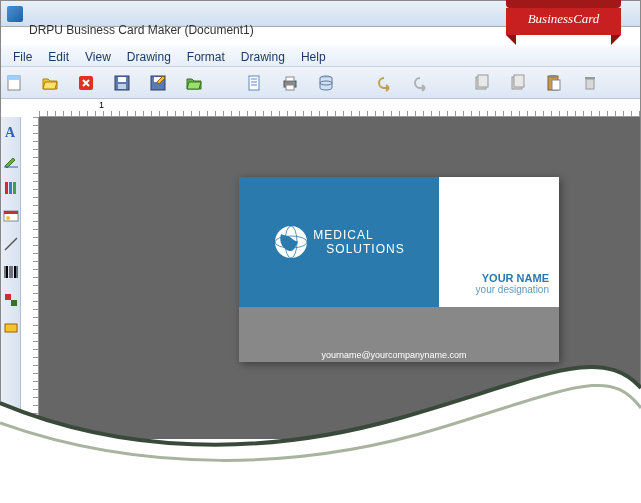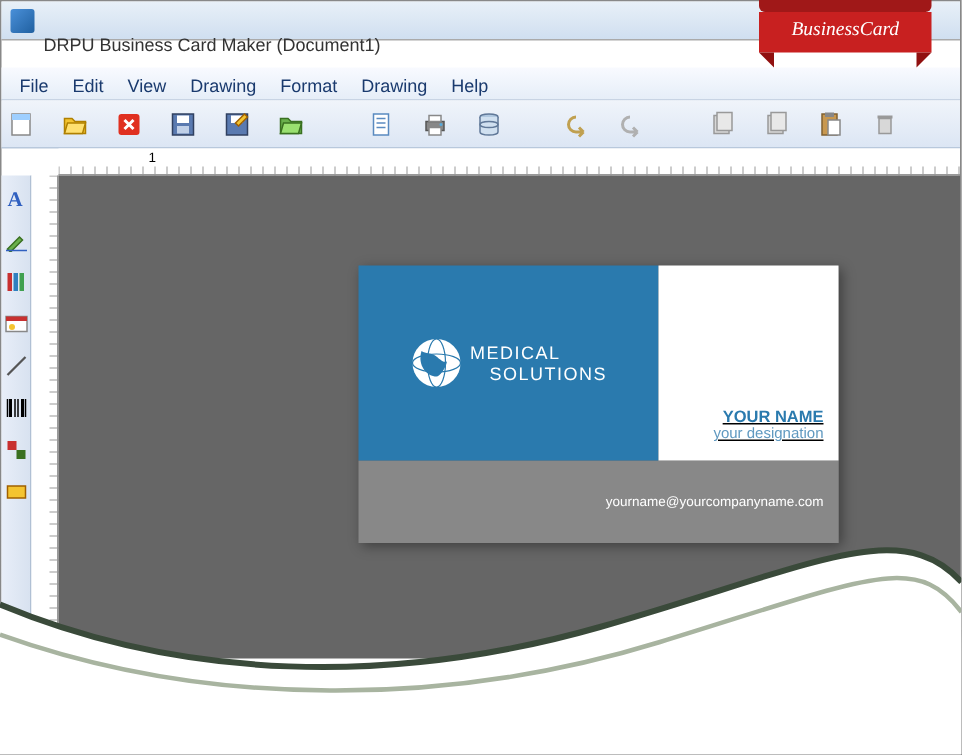--- a/index.html
+++ b/index.html
@@ -31,24 +31,24 @@
 .sp-btn svg { width: 16px; height: 16px; }
 
 .canvas-area { flex: 1; background: #666; position: relative; overflow: hidden; }
 
 .card { position: absolute; left: 200px; top: 60px; width: 320px; height: 185px; box-shadow: 2px 2px 8px rgba(0,0,0,0.4); }
 .card-top { height: 130px; display: flex; }
 .card-blue { width: 200px; background: #2a7aae; display: flex; align-items: center; justify-content: center; color: #fff; }
 .globe-wrap { display: flex; align-items: center; gap: 4px; }
 .globe { width: 36px; height: 36px; }
 .card-title { font-size: 12px; letter-spacing: 1px; line-height: 1.2; }
-.card-white { flex: 1; background: #fff; display: flex; flex-direction: column; justify-content: flex-end; align-items: flex-end; padding: 0 10px 12px 0; text-decoration: underline; }
+.card-white { flex: 1; background: #fff; display: flex; flex-direction: column; justify-content: flex-end; align-items: flex-end; padding: 0 10px 12px 0; }
 .yn { color: #2a7aae; font-size: 11px; font-weight: bold; }
 .yd { color: #6099c0; font-size: 10px; }
-.card-bottom { height: 55px; background: #888; display: flex; flex-direction: column; justify-content: center; align-items: flex-end; padding-right: 10px; color: #fff; font-size: 9px; line-height: 1.3; }
+.card-bottom { height: 55px; background: #888; display: flex; flex-direction: row; justify-content: center; align-items: flex-end; padding-right: 10px; color: #fff; font-size: 9px; line-height: 1.3; }
 
 .ribbon { position: absolute; top: 0; right: 20px; width: 150px; height: 52px; z-index: 100; padding-left: 35px; }
 .ribbon-top { height: 8px; background: #a01818; border-radius: 0 0 4px 4px; }
 .ribbon-body { background: #c82020; color: #fff; font-style: italic; font-family: "Comic Sans MS", cursive; font-size: 13px; text-align: center; padding: 4px 6px 8px; line-height: 1.15; position: relative; }
 .ribbon-body::before, .ribbon-body::after { content: ""; position: absolute; bottom: -10px; border-style: solid; }
 .ribbon-body::before { left: 0; border-width: 0 10px 10px 0; border-color: transparent #901010 transparent transparent; }
 .ribbon-body::after { right: 0; border-width: 10px 10px 0 0; border-color: #901010 transparent transparent transparent; }
 
 .swoosh { position: absolute; left: 0; bottom: 0; width: 641px; height: 140px; pointer-events: none; }
 </style>

